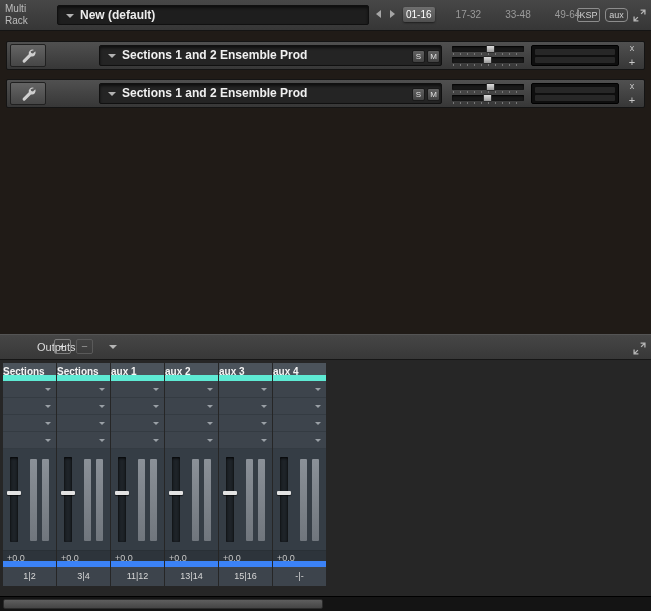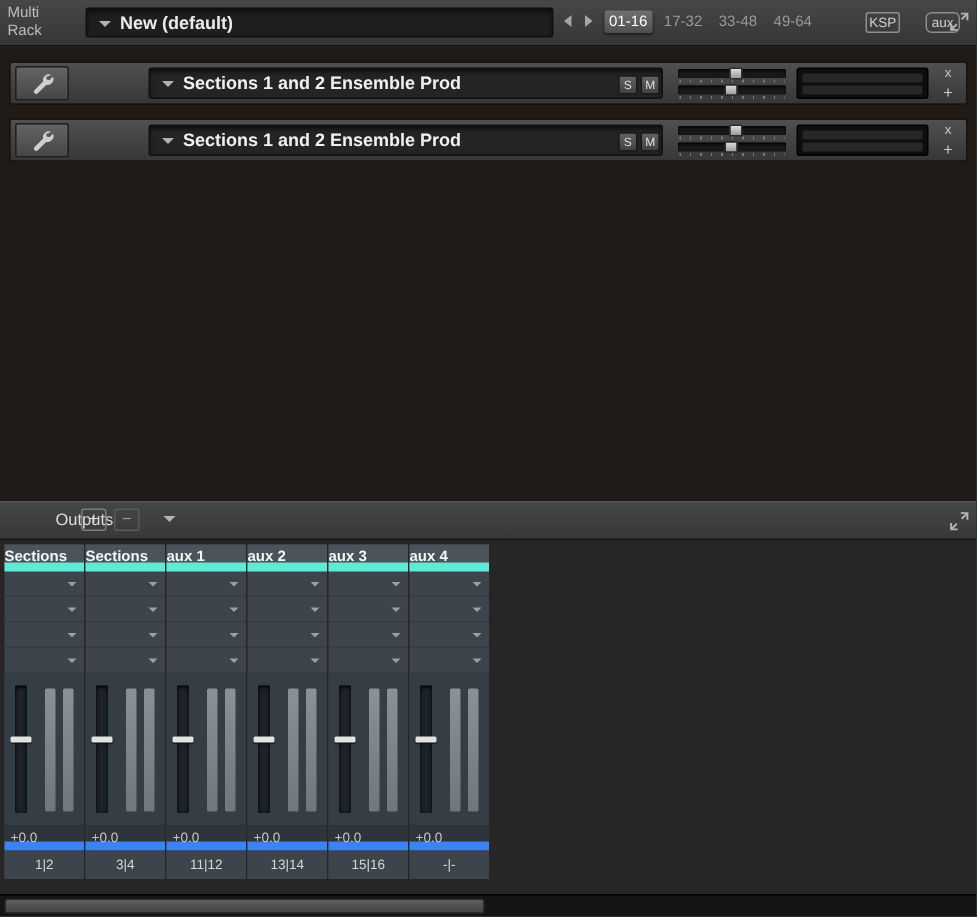--- a/index.html
+++ b/index.html
@@ -14,27 +14,27 @@
   .rack-label span { display:block; }
   .multi-field { position:absolute; left:57px; top:5px; width:312px; height:20px; background:#1e1e1e;
                  border:1px solid #101010; border-radius:2px; box-shadow:inset 0 2px 3px rgba(0,0,0,.55); cursor:pointer; }
   .multi-name { position:absolute; left:22px; top:0; line-height:18px; font-size:12px; font-weight:bold; color:#ececec; white-space:nowrap; }
   .tri-down { width:0; height:0; border-left:4px solid transparent; border-right:4px solid transparent; border-top:4px solid #b2b2b2; }
   .multi-field .tri-down { position:absolute; left:8px; top:8px; }
   .tri-left  { width:0; height:0; border-top:4px solid transparent; border-bottom:4px solid transparent; border-right:5px solid #a6a6a6; }
   .tri-right { width:0; height:0; border-top:4px solid transparent; border-bottom:4px solid transparent; border-left:5px solid #a6a6a6; }
   .nav-btn { position:absolute; top:8px; width:12px; height:12px; display:flex; align-items:center; justify-content:center; cursor:pointer; }
   .nav-prev { left:372px; } .nav-next { left:386px; }
-  .page-tabs { position:absolute; left:403px; top:7px; display:flex; gap:5px; }
+  .page-tabs { position:absolute; left:403px; top:7px; display:flex; gap:18px; }
   .tab { min-width:30px; text-align:center; font-size:10px; color:#9a9a9a; padding:2px 3px; border-radius:2px; cursor:pointer; }
   .tab.active { background:linear-gradient(#6f6f6f,#505050); color:#ffffff; box-shadow:0 1px 2px rgba(0,0,0,.5); }
   .mini-btn { position:absolute; top:8px; width:23px; height:14px; border:1px solid #8d8d8d; font-size:9px;
               line-height:12px; text-align:center; color:#cfcfcf; cursor:pointer; }
   .ksp-btn { left:577px; border-radius:2px; }
-  .aux-btn { left:605px; border-radius:4px;margin-left:12px; }
+  .aux-btn { left:605px; border-radius:4px; }
   .resize-btn { position:absolute; width:14px; height:14px; cursor:pointer; }
   .top-resize { left:633px; top:8px; }
 
   
   .rack { position:absolute; top:31px; left:0; width:651px; height:303px; background:#201b17; }
   .inst-row { position:absolute; left:6px; width:639px; height:29px;
               background:linear-gradient(#505050,#373737); border:1px solid #141414; border-radius:2px; }
   .inst-row-0 { top:10px; } .inst-row-1 { top:48px; }
   .wrench-btn { position:absolute; left:3px; top:2px; width:36px; height:23px;
                 background:linear-gradient(#646464,#464646); border:1px solid #202020; border-radius:2px;

